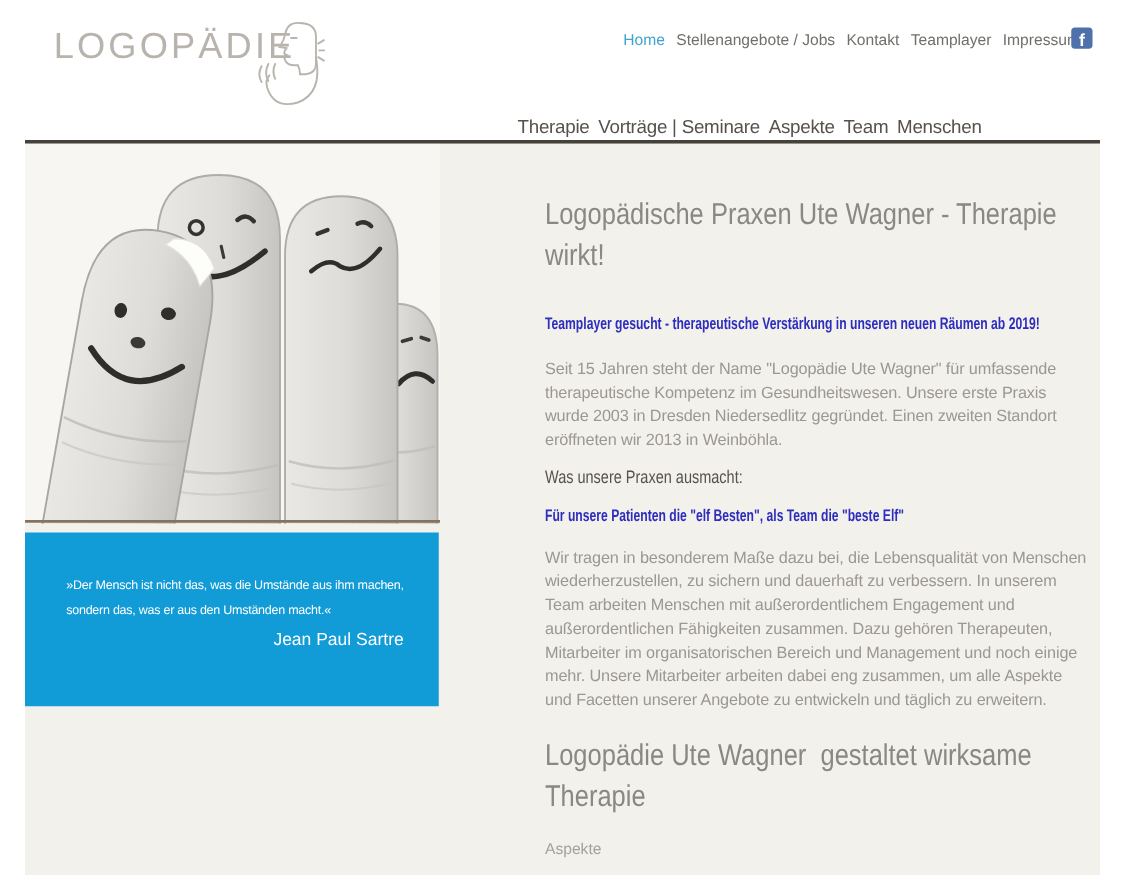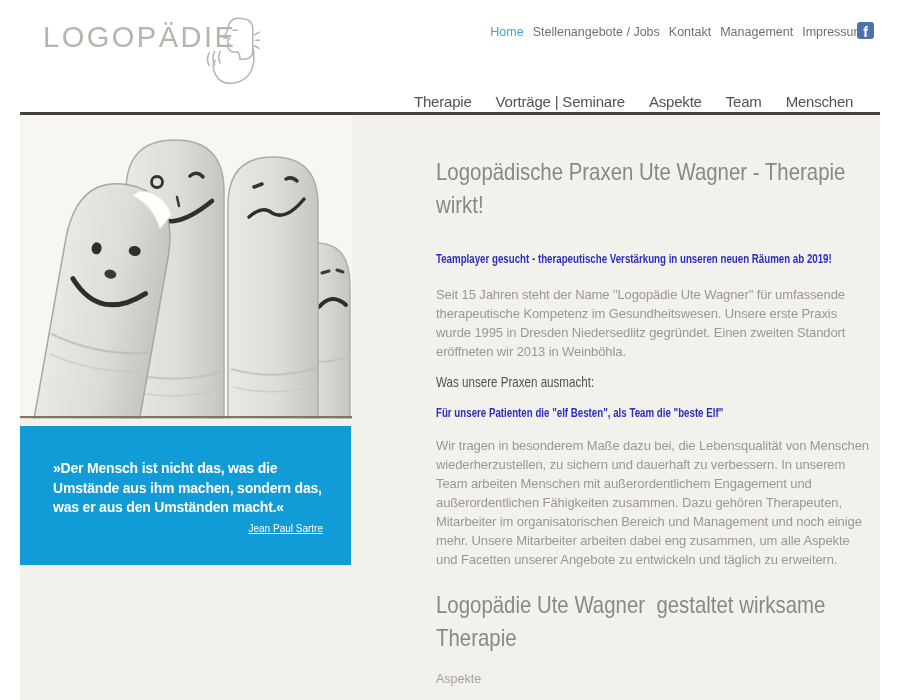--- a/index.html
+++ b/index.html
@@ -27,39 +27,39 @@
   .top-nav .active { color:var(--link-blue); }
   .fb-icon {
     width:17px; height:17px; border-radius:3px; background:var(--fb-blue);
     color:#ffffff; font-weight:bold; font-size:14px; line-height:20px;
     text-align:center; overflow:hidden; margin-left:-16px; position:relative; z-index:2;
     cursor:pointer;
   }
 
   .main-nav {
     position:absolute; left:414px; top:93px;
-    display:flex; gap:24px; font-size:15px; color:var(--nav-main-gray);
+    display:flex; gap:7px; font-size:15px; color:var(--nav-main-gray);
     letter-spacing:-0.2px;
   }
   .main-nav a { text-decoration:none; color:inherit; cursor:pointer; }
 
   .header-rule { position:absolute; left:20px; top:112px; width:860px; height:3px; background:var(--rule-dark); }
 
   
   .content { position:absolute; left:20px; top:115px; width:860px; height:585px; background:var(--content-bg); }
 
   .photo { position:absolute; left:0; top:0; width:332px; height:304px; display:block; }
 
   .quote-box {
     position:absolute; left:0; top:311px; width:331px; height:139px;
     background:var(--quote-bg); color:#ffffff;
     padding:33px 28px 0 33px;
   }
-  .quote-text { font-size:14px; line-height:19.5px; letter-spacing:-0.2px;font-weight:bold; }
-  .quote-author { font-size:10px; text-align:right; margin-top:5px;text-decoration:underline; }
+  .quote-text { font-size:10px; line-height:19.5px; letter-spacing:-0.2px; }
+  .quote-author { font-size:14px; text-align:right; margin-top:5px; }
 
   .main-col { position:absolute; left:394px; top:0; width:452px;margin-left:22px; }
 
   .h1, .h2 {
     width:506px; transform:scaleX(0.85); transform-origin:left top;
     font-size:24px; line-height:33px; font-weight:400;
     color:var(--heading-gray); letter-spacing:0px; white-space:pre-wrap;
   }
   .h1 { margin-top:40px; }
   .h2 { margin-top:19px; }
@@ -109,21 +109,21 @@
 
       <path d="M 58,24 L 63,21"></path>
       <path d="M 59,30 L 64,30"></path>
       <path d="M 58,36 L 63,39"></path>
     </svg>
 
     <div class="top-nav">
       <a class="active">Home</a>
       <a>Stellenangebote / Jobs</a>
       <a>Kontakt</a>
-      <a>Management</a>
+      <a>Teamplayer</a>
       <a>Impressum</a>
       <span class="fb-icon">f</span>
     </div>
 
     <div class="main-nav">
       <a>Therapie</a>
       <a>Vorträge | Seminare</a>
       <a>Aspekte</a>
       <a>Team</a>
       <a>Menschen</a>
@@ -189,21 +189,21 @@
     </svg>
 
     <div class="quote-box">
       <div class="quote-text">»Der Mensch ist nicht das, was die Umstände aus ihm machen, sondern das, was er aus den Umständen macht.«</div>
       <div class="quote-author">Jean Paul Sartre</div>
     </div>
 
     <div class="main-col">
       <h1 class="h1">Logopädische Praxen Ute Wagner - Therapie wirkt!</h1>
       <div class="highlight highlight-1">Teamplayer gesucht - therapeutische Verstärkung in unseren neuen Räumen ab 2019!</div>
-      <p class="para para-1">Seit 15 Jahren steht der Name "Logopädie Ute Wagner" für umfassende therapeutische Kompetenz im Gesundheitswesen. Unsere erste Praxis wurde 1995 in Dresden Niedersedlitz gegründet. Einen zweiten Standort eröffneten wir 2013 in Weinböhla.</p>
+      <p class="para para-1">Seit 15 Jahren steht der Name "Logopädie Ute Wagner" für umfassende therapeutische Kompetenz im Gesundheitswesen. Unsere erste Praxis wurde 2003 in Dresden Niedersedlitz gegründet. Einen zweiten Standort eröffneten wir 2013 in Weinböhla.</p>
       <div class="subheading">Was unsere Praxen ausmacht:</div>
       <div class="highlight highlight-2">Für unsere Patienten die "elf Besten", als Team die "beste Elf"</div>
       <p class="para para-2">Wir tragen in besonderem Maße dazu bei, die Lebensqualität von Menschen wiederherzustellen, zu sichern und dauerhaft zu verbessern. In unserem Team arbeiten Menschen mit außerordentlichem Engagement und außerordentlichen Fähigkeiten zusammen. Dazu gehören Therapeuten, Mitarbeiter im organisatorischen Bereich und Management und noch einige mehr. Unsere Mitarbeiter arbeiten dabei eng zusammen, um alle Aspekte und Facetten unserer Angebote zu entwickeln und täglich zu erweitern.</p>
       <h2 class="h2">Logopädie Ute Wagner  gestaltet wirksame Therapie</h2>
       <div class="subtext">Aspekte</div>
     </div>
 
   </div>
 </div>
 

